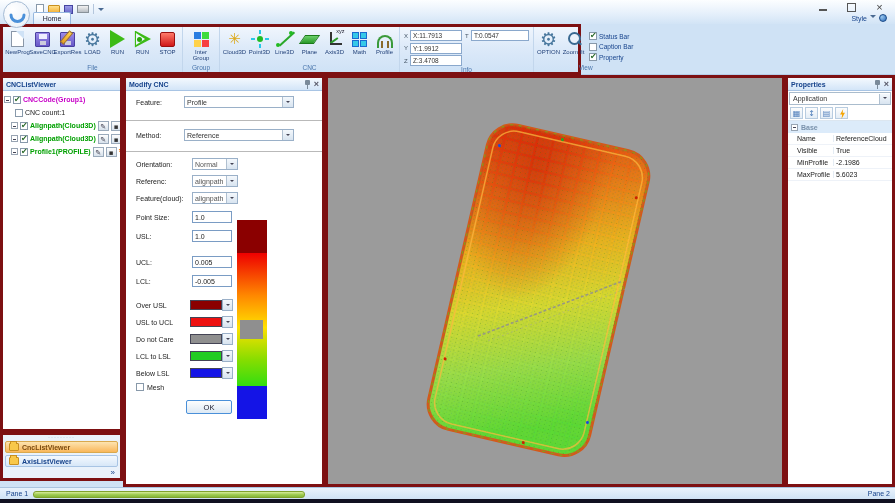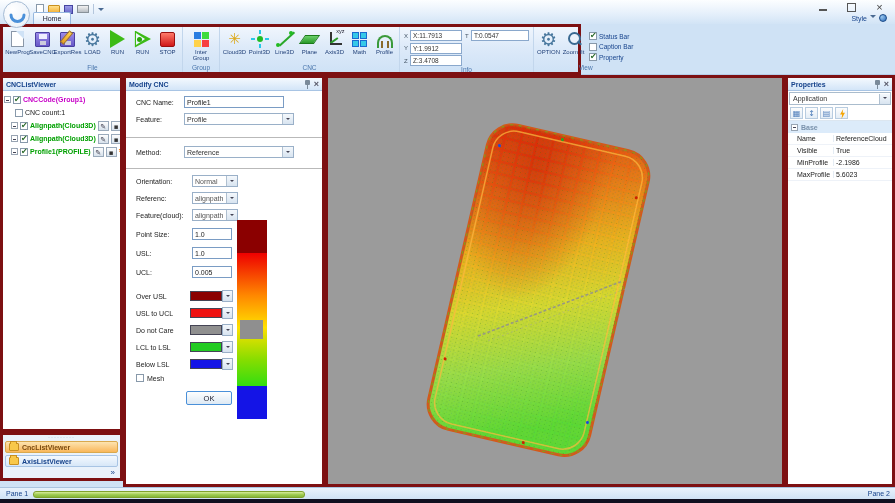--- a/index.html
+++ b/index.html
@@ -458,24 +458,20 @@
 
 <div class="frame" id="modify-panel">
   <div class="panel-hdr">
     <span>Modify CNC</span>
     <span class="sp"></span>
     <span class="pin"></span>
     <span class="hdr-x">×</span>
   </div>
   <div class="modify-body">
     <div class="mrow">
-      <span class="mlab">CNC Name:</span>
-      <input class="txt big" value="Profile1" style="">
-    </div>
-    <div class="mrow">
       <span class="mlab">Feature:</span>
       <div class="combo big">
         <span class="ctext">Profile</span>
         <span class="car"></span>
       </div>
     </div>
     <div class="hsep" style="margin-top:12px"></div>
     <div class="mrow" style="margin-top:8px">
       <span class="mlab">Method:</span>
       <div class="combo big">
@@ -507,23 +503,27 @@
       </div>
     </div>
     <div class="mrow" style="margin-top:7px">
       <span class="mlab w">Point Size:</span>
       <input class="txt num" value="1.0" style="">
     </div>
     <div class="mrow" style="margin-top:7px">
       <span class="mlab w">USL:</span>
       <input class="txt num" value="1.0" style="">
     </div>
-    <div class="mrow" style="margin-top:7px">
+    <div class="mrow" style="margin-top:14px">
       <span class="mlab w">UCL:</span>
       <input class="txt num" value="0.005" style="">
+    </div>
+    <div class="mrow" style="margin-top:7px">
+      <span class="mlab w">LCL:</span>
+      <input class="txt num" value="-0.005" style="">
     </div>
 
     <div class="crow" style="margin-top:12px">
       <span class="clab">Over USL</span>
       <span class="swatch" style="background: rgb(139, 0, 0);"></span>
       <span class="car" style="height:12px;border:1px solid #9ab0c8"></span>
     </div>
     <div class="crow">
       <span class="clab">USL to UCL</span>
       <span class="swatch" style="background: rgb(238, 17, 17);"></span>

